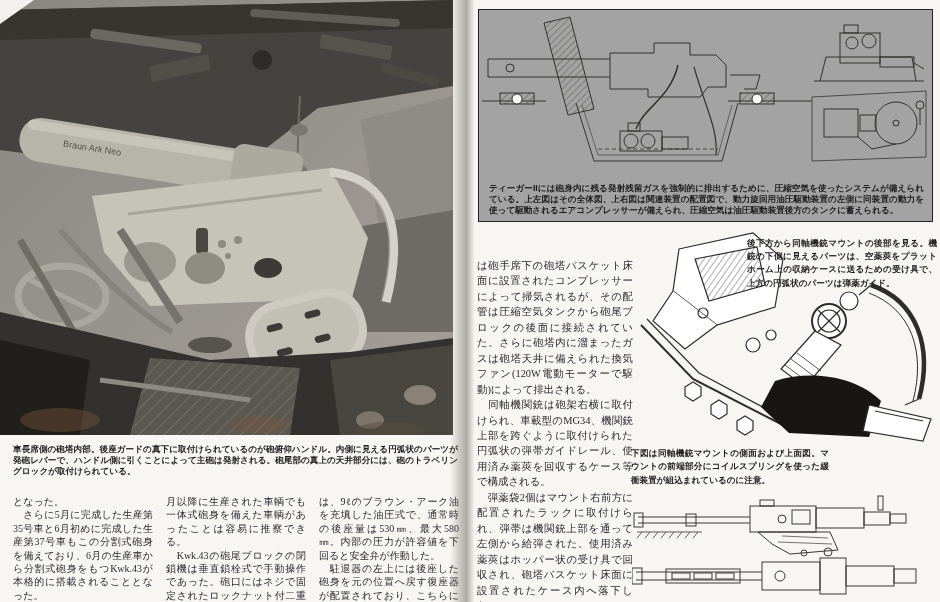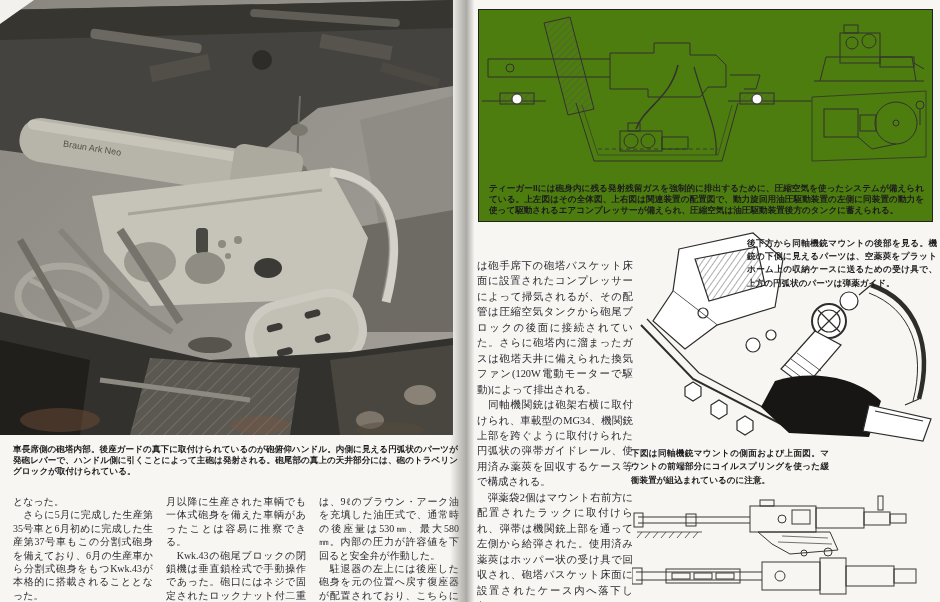--- a/index.html
+++ b/index.html
@@ -13,21 +13,21 @@
                  font-size:8.6px;line-height:11.2px;font-weight:700;color:#1c1c1e;text-align:justify;}
   .cols{left:13px;top:495px;width:447px;height:120px;display:flex;gap:13px;overflow:hidden;}
   .col{width:140px;height:120px;font-size:10px;line-height:13.4px;text-align:justify;
        white-space:pre-wrap;overflow:hidden;color:#2a2a30;}
   
   .gutter{left:450px;top:0;width:30px;height:602px;
           background:linear-gradient(90deg,rgba(255,255,255,0) 0%,rgba(110,106,99,.38) 38%,
           rgba(70,67,62,.42) 55%,rgba(255,255,255,0) 82%);}
   
   .diag-box{left:478px;top:9px;width:455px;height:213px;border:1.5px solid #222;
-            box-sizing:border-box;background:#4d7c0f;}
+            box-sizing:border-box;background:#a3a3a3;}
   .diag-box svg{position:absolute;left:3px;top:3px;}
   .box-caption{position:absolute;left:10px;right:8px;bottom:5px;
                font-family:"Liberation Sans","DejaVu Sans",sans-serif;
                font-size:8.6px;line-height:10.9px;font-weight:700;color:#1c1c1e;text-align:justify;}
   .right-col{left:477px;top:232px;width:156px;height:370px;font-size:10.4px;line-height:15.45px;
              text-align:justify;white-space:pre-wrap;overflow:hidden;color:#28282e;margin-top:26px;}
   .illu-rear{left:633px;top:229px;width:304px;height:216px;}
   .illu-rear svg{display:block;width:100%;height:100%;}
   .cap-sans{font-family:"Liberation Sans","DejaVu Sans",sans-serif;font-size:8.6px;
             line-height:13.2px;font-weight:700;color:#1c1c1e;text-align:justify;}

